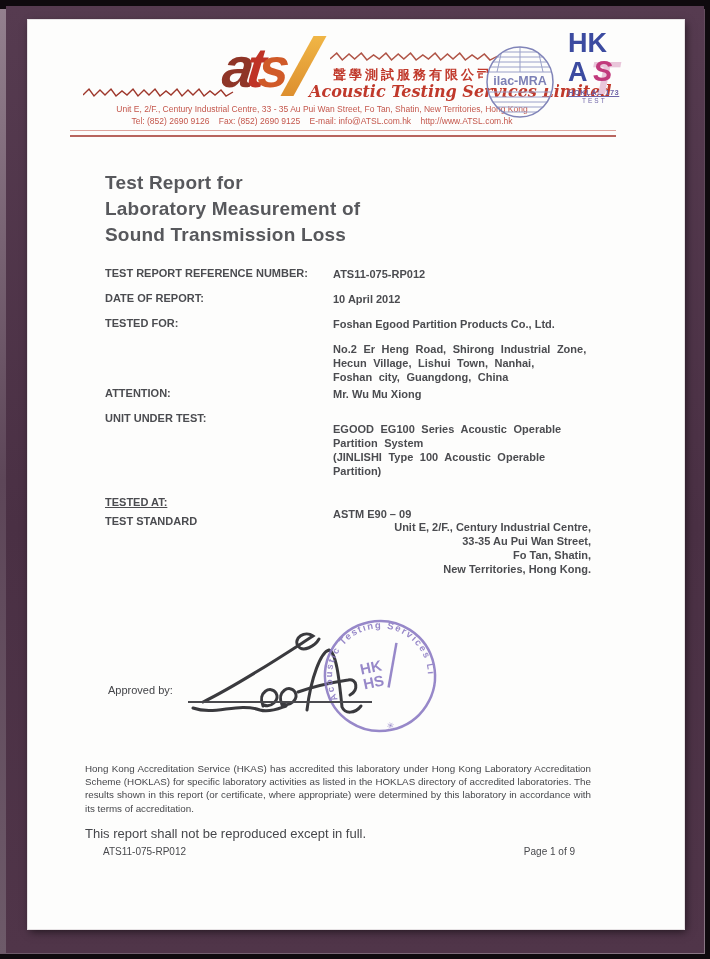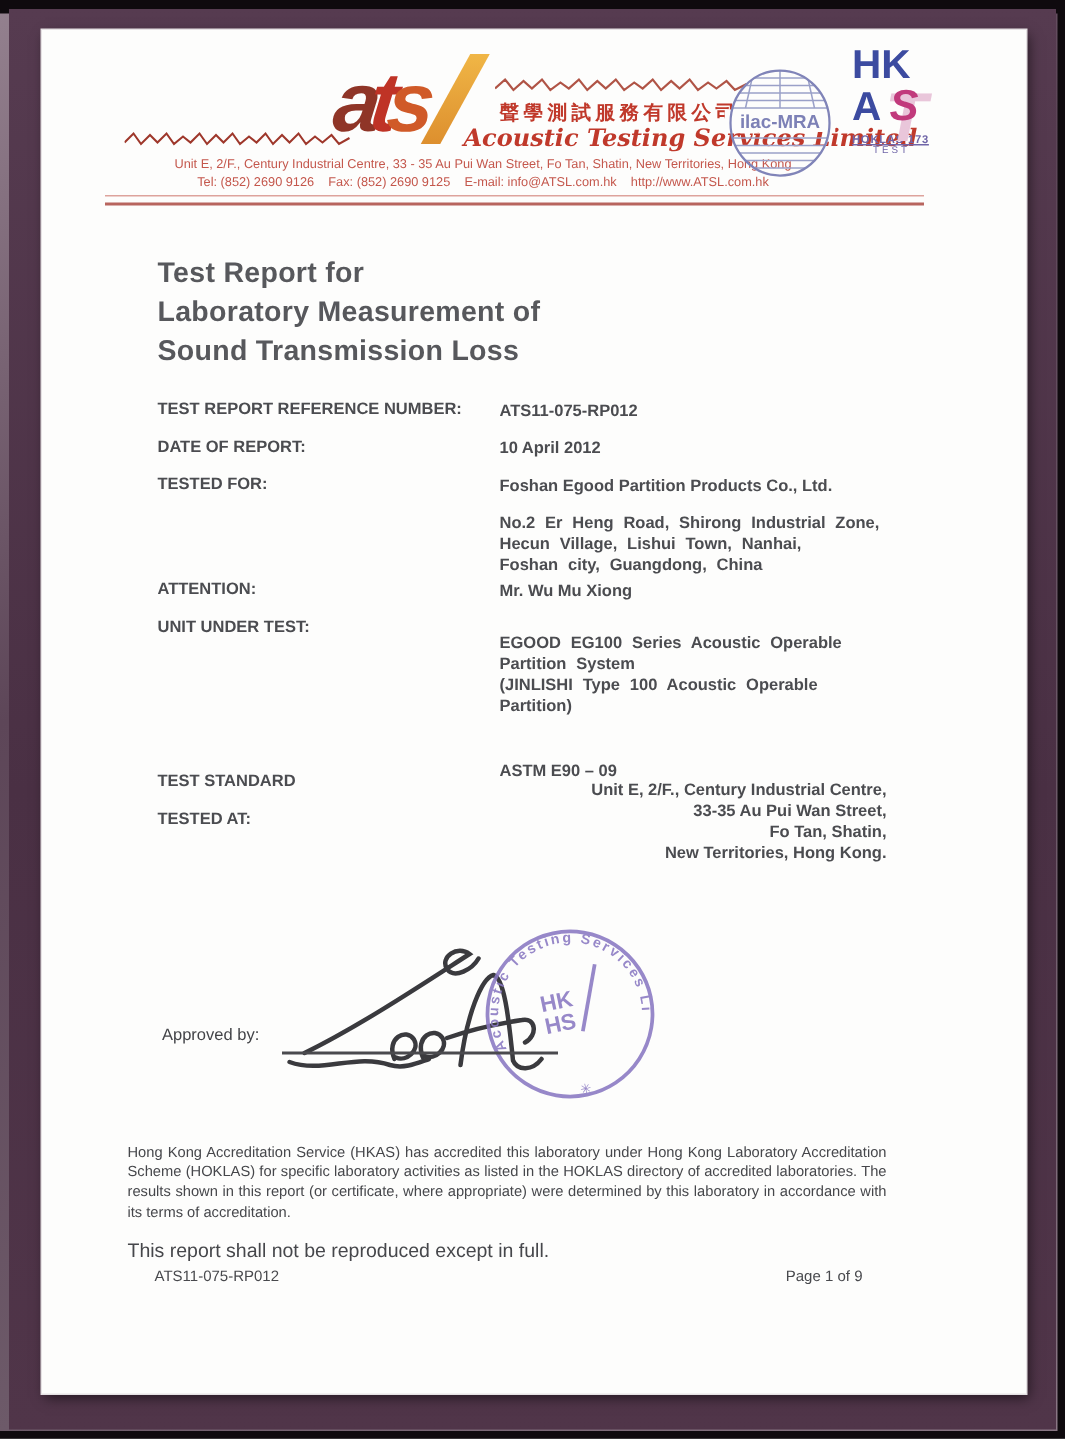--- a/index.html
+++ b/index.html
@@ -153,21 +153,21 @@
 
     <div class="lbl" style="top:392px;">UNIT UNDER TEST:</div>
     <div class="val just" style="top:392px;margin-top:10px;">EGOOD EG100 Series Acoustic Operable
 Partition System
 (JINLISHI Type 100 Acoustic Operable
 Partition)</div>
 
     <div class="lbl" style="top:475px;margin-top:20px;">TEST STANDARD</div>
     <div class="val" style="top:475px;margin-top:12px;">ASTM E90 – 09</div>
 
-    <div class="lbl" style="top:520px;">TESTED AT:</div>
+    <div class="lbl" style="top:476px;text-decoration:underline;">TESTED AT:</div>
     <div class="val" style="top:500px;text-align:right;">Unit E, 2/F., Century Industrial Centre,
 33-35 Au Pui Wan Street,
 Fo Tan, Shatin,
 New Territories, Hong Kong.</div>
 
     <svg class="abs" style="left:157px;top:602px;" width="285" height="95" viewBox="0 0 285 95">
       <g fill="none" stroke="#3a3a3e" stroke-width="3" stroke-linecap="round">
         <path d="M 18,80 C 55,62 100,32 128,14 C 120,8 108,16 113,24 C 118,31 130,24 134,17"></path>
         <path d="M 8,86 C 30,94 52,80 75,88 C 85,91 95,86 101,84"></path>
         <path d="M 78,84 C 72,70 86,63 91,71 C 95,78 86,86 79,83"></path>

